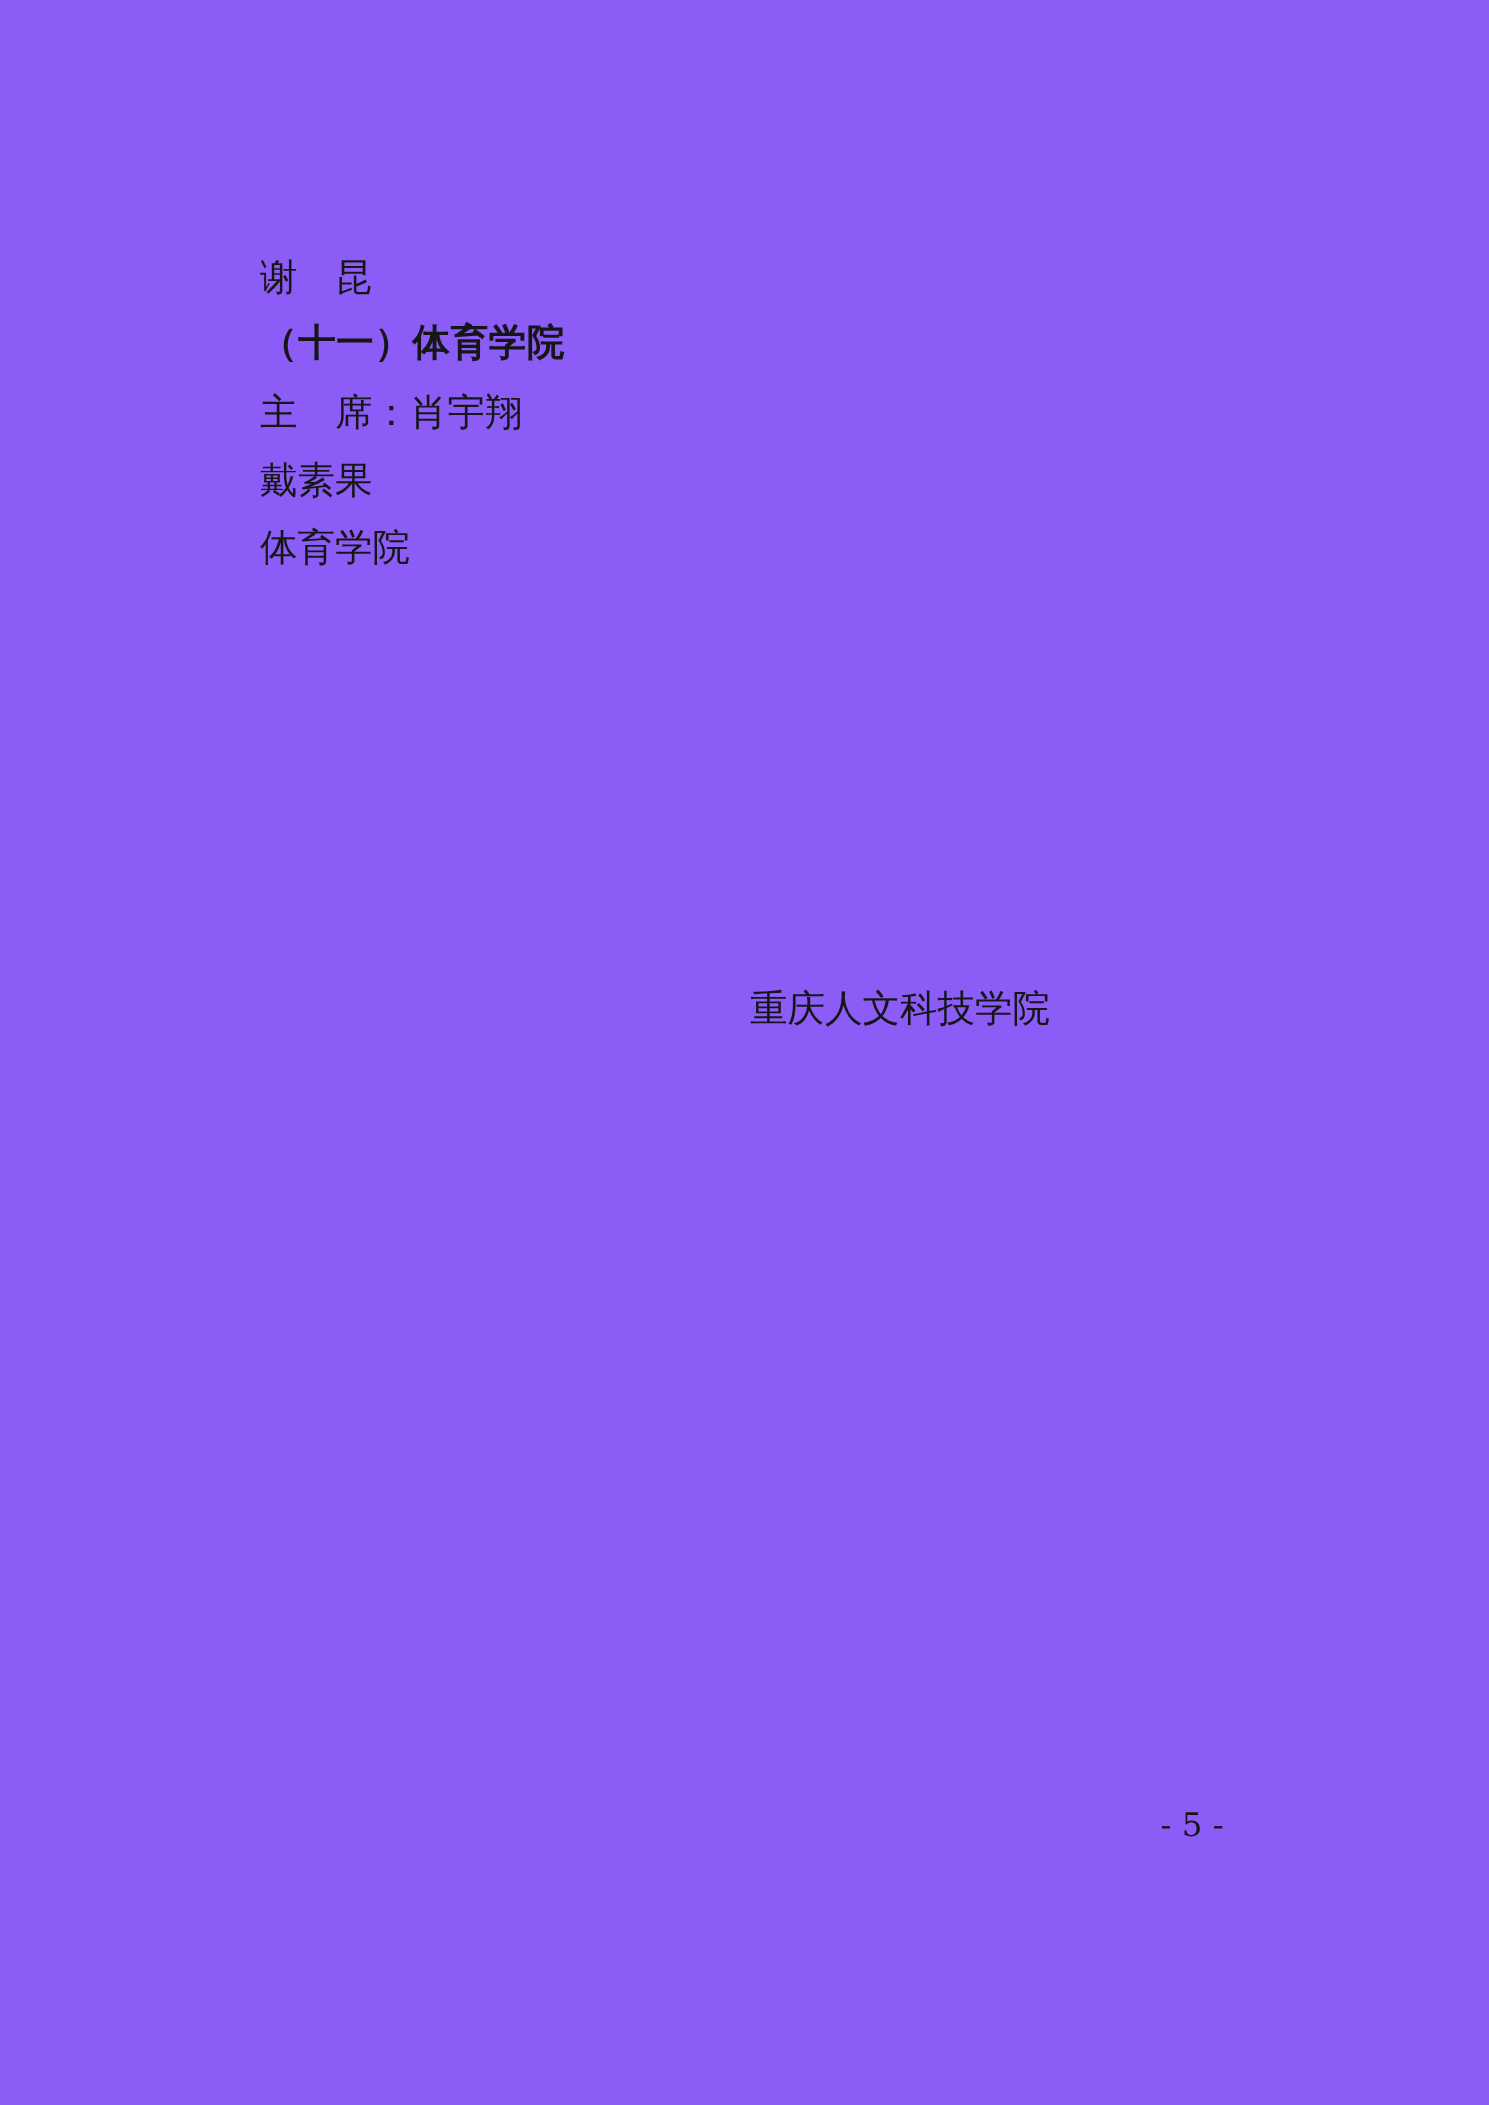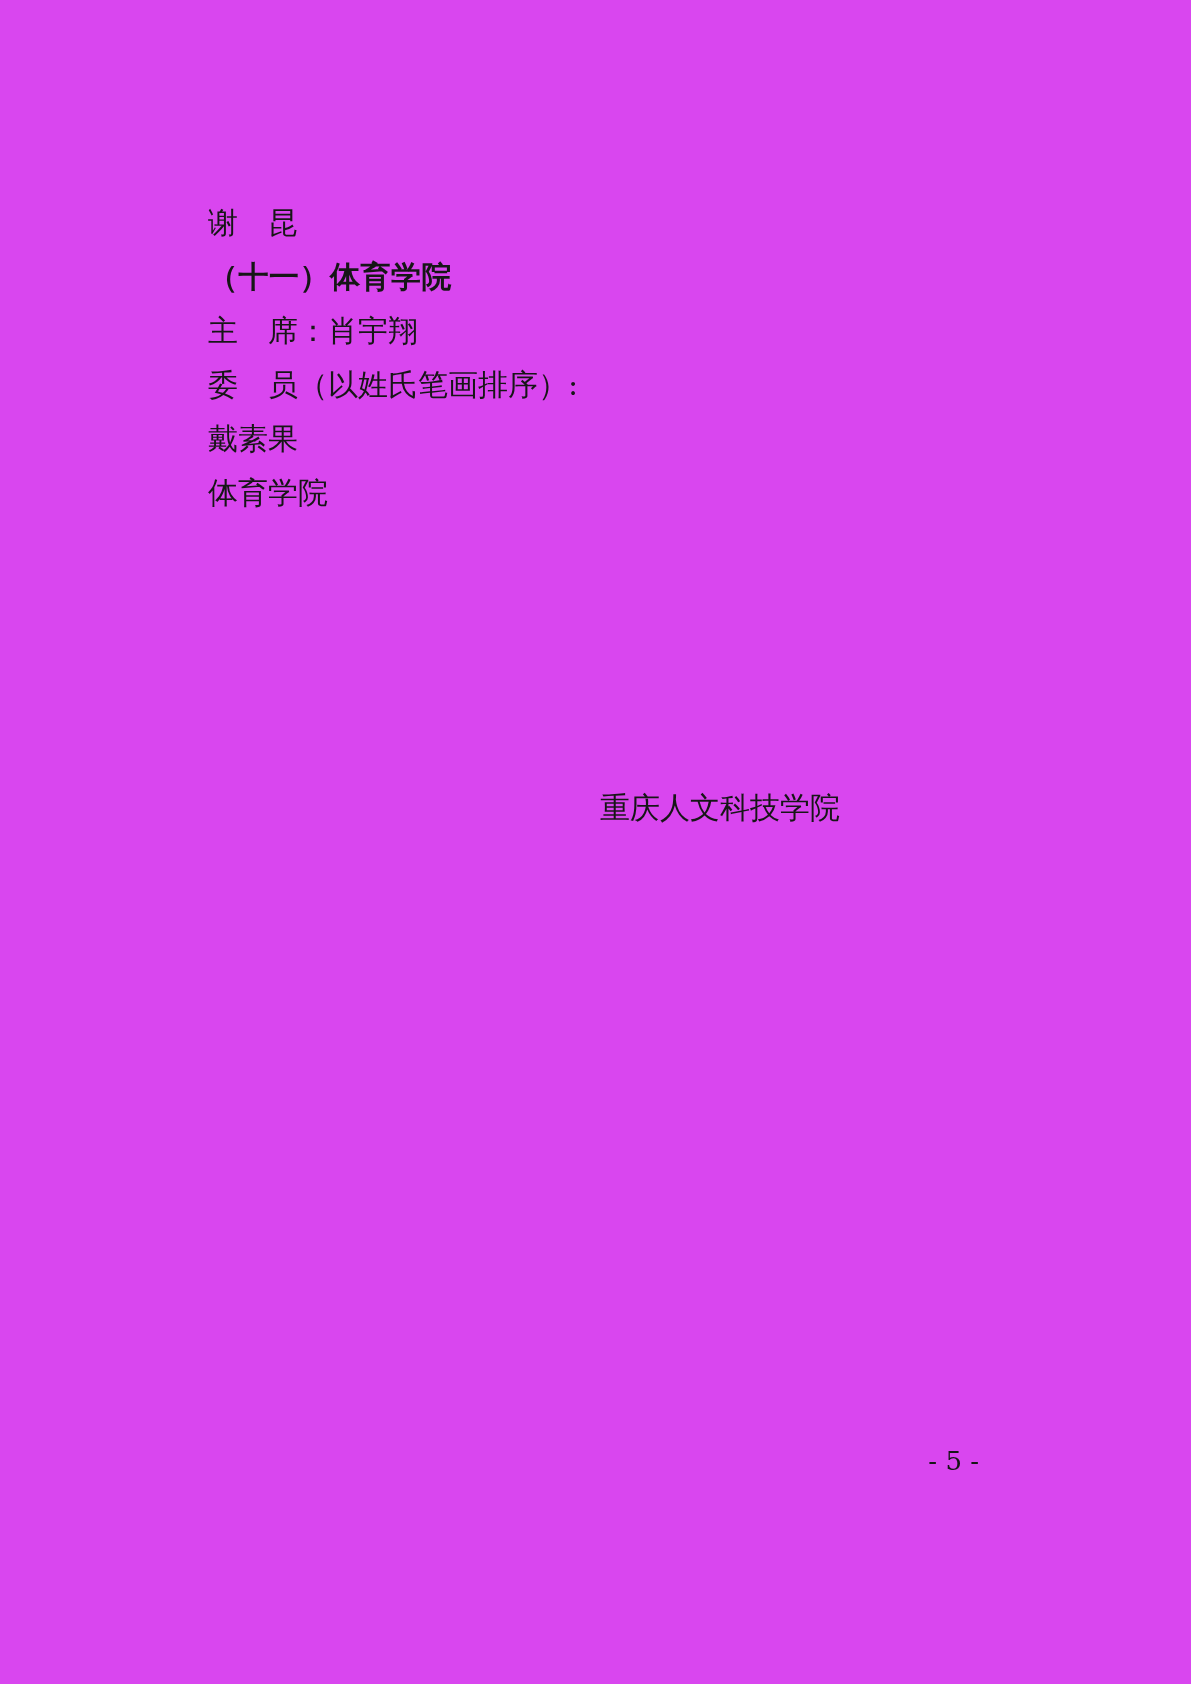--- a/index.html
+++ b/index.html
@@ -4,21 +4,21 @@
 <style>
   html, body {
     margin: 0;
     padding: 0;
     background: #ffffff;
   }
   .page {
     position: relative;
     width: 1191px;
     height: 1684px;
-    background: #d946ef;
+    background: #8b5cf6;
     margin: 0 auto;
     overflow: hidden;
     font-family: "DejaVu Serif", "Liberation Serif", serif;
     color: #1a1a1a;
   }
   .body-area {
     position: absolute;
     left: 208px;
     top: 196px;
     width: 780px;
@@ -26,20 +26,21 @@
   .line {
     font-size: 30px;
     line-height: 54px;
     white-space: pre;
     color: #161616;
     font-family: "DejaVu Serif", "Liberation Serif", serif;
   }
   .line.bold {
     font-weight: bold;
     letter-spacing: 0.5px;
+    font-family: Liberation Mono, monospace;
   }
   .sig-area {
     position: absolute;
     left: 600px;
     top: 780px;
     width: 400px;
   }
   .sig-line {
     font-size: 30px;
     line-height: 56px;
@@ -58,21 +59,20 @@
 </style>
 </head>
 <body>
 
 <div class="page">
 
   <div class="body-area">
     <div class="line">谢　昆</div>
     <div class="line bold">（十一）体育学院</div>
     <div class="line">主　席：肖宇翔</div>
-    <div class="line">委　员（以姓氏笔画排序）:</div>
     <div class="line">戴素果</div>
     <div class="line">体育学院</div>
   </div>
 
   <div class="sig-area">
     <div class="sig-line">重庆人文科技学院</div>
   </div>
 
   <div class="page-number">- 5 -</div>
 

